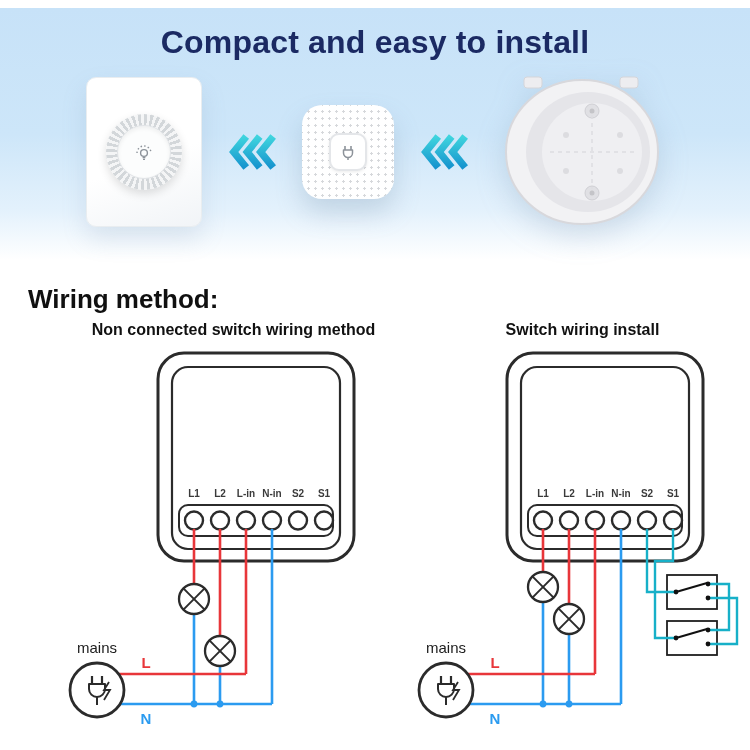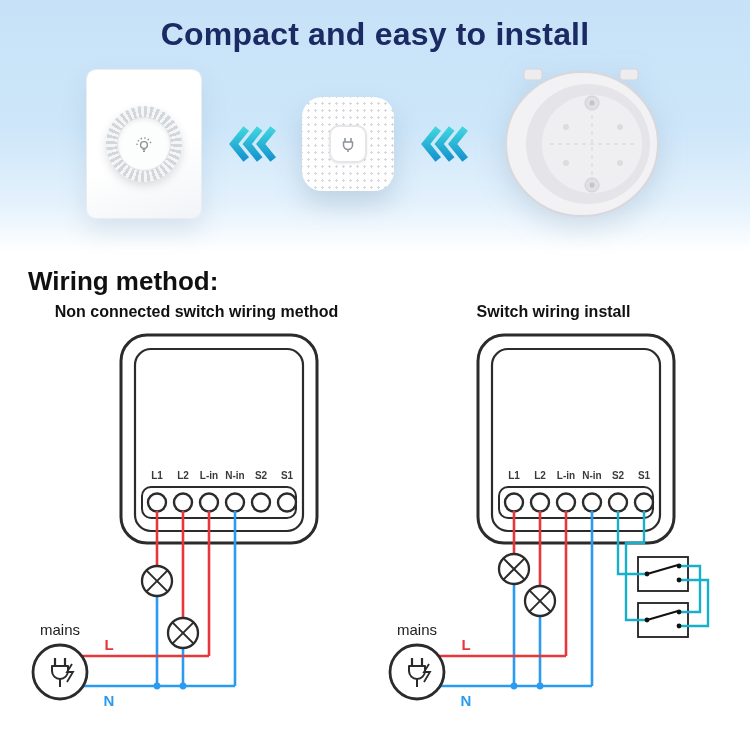--- a/index.html
+++ b/index.html
@@ -8,21 +8,21 @@
     width:750px; height:750px; overflow:hidden;
     background:#ffffff;
     font-family:"Liberation Sans", sans-serif;
   }
   
   .hero {
     height:252px;
     background:linear-gradient(180deg,#c7e2f8 0%,#cde6f9 50%,#e3f1fc 80%,#ffffff 100%);
   }
   .page-title {
-    margin:0; padding-top:16px;
+    margin:8px; padding-top:16px;
     text-align:center;
     font-size:32px; font-weight:800; letter-spacing:.2px;
     color:#1b2a63;
   }
   .products-row {
     display:flex; align-items:center; justify-content:center;
     gap:24px; margin-top:12px;
   }
   .dimmer {
     width:116px; height:150px; border-radius:10px;
@@ -53,24 +53,24 @@
   }
   .module-btn {
     width:38px; height:38px; border-radius:10px;
     background:#ffffff; border:2px solid #e4e6e9;
     box-shadow:0 1px 3px rgba(0,0,0,.08);
     display:flex; align-items:center; justify-content:center;
   }
   .jbox-svg { filter:drop-shadow(0 10px 14px rgba(110,140,170,.25)); }
   
   .wiring-heading {
-    margin:14px 0 6px 28px;
+    margin:24px 0 6px 28px;
     font-size:26px; font-weight:800; color:#101010;
   }
-  .diagrams { display:flex; justify-content:center; gap:22px; margin-top:4px; }
+  .diagrams { display:flex; justify-content:flex-end; gap:14px; margin-top:4px; }
   figure { margin:0; text-align:center; }
   figcaption { font-size:16px; font-weight:700; color:#111; margin-bottom:8px; }
   
   svg { font-family:"Liberation Sans", sans-serif; }
   .box   { fill:#ffffff; stroke:#2b2b2b; stroke-width:3; }
   .thin  { stroke-width:2.2; fill:none; }
   .strip { fill:#ffffff; stroke:#2b2b2b; stroke-width:2; }
   .term  { fill:#ffffff; stroke:#2b2b2b; stroke-width:2.4; }
   .tlabel { font-size:10px; font-weight:700; fill:#3a3a3a; }
   .mains-label { font-size:15px; fill:#1c1c1c; }

